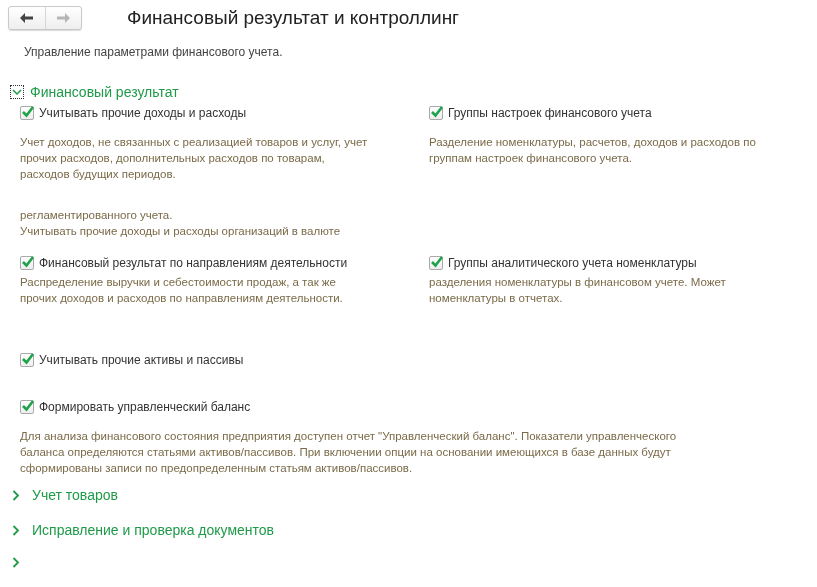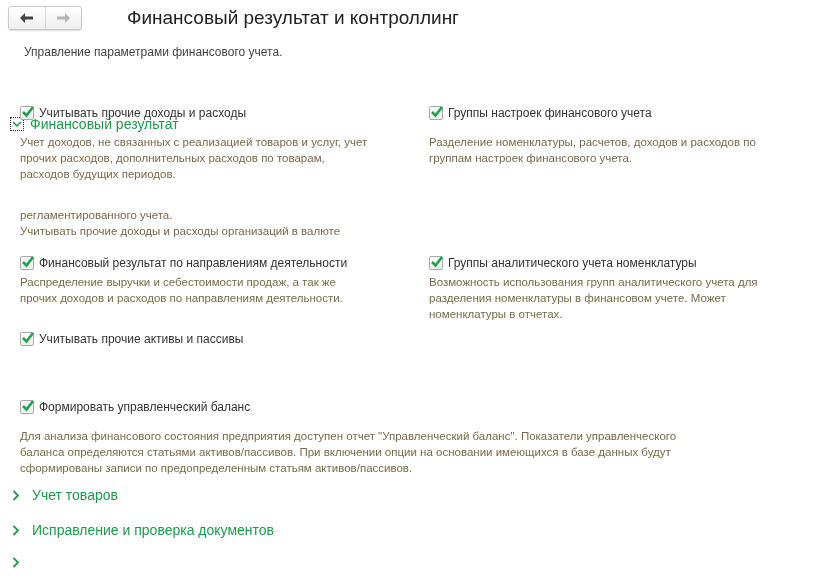--- a/index.html
+++ b/index.html
@@ -34,21 +34,21 @@
   <div class="btn">
     <svg width="14" height="10" viewBox="0 0 14 10">
         <path d="M9 0 L14 5 L9 10 L9 6.5 L1 6.5 L1 3.5 L9 3.5 Z" fill="#b5b5b5"></path>
       </svg>
   </div>
 </div>
 
 <div class="title">Финансовый результат и контроллинг</div>
 <div class="subtitle">Управление параметрами финансового учета.</div>
 
-<div class="group-head" style="top:84px;margin-top:32px;">
+<div class="group-head" style="top:84px;">
   <span class="expander">
     <svg width="10" height="7" viewBox="0 0 10 7">
         <path d="M1 1 L5 5 L9 1" stroke="#1e9a48" stroke-width="1.5" fill="none"></path>
       </svg>
   </span>
   <span>Финансовый результат</span>
 </div>
 
 <div class="opt" style="left:20px; top:106px; width:380px;">
   <div class="chk-row">
@@ -106,27 +106,26 @@
 <div class="opt" style="left:429px; top:256px; width:385px;">
   <div class="chk-row">
     <span class="cb">
         <svg width="14" height="14" viewBox="0 0 14 14">
           <path d="M2 7 L5.5 10.5 L12 2" stroke="#1ea34a" stroke-width="2.6" fill="none"></path>
         </svg>
       </span>
     <span>Группы аналитического учета номенклатуры</span>
   </div>
   <div class="desc" style="margin-top:4px;">
-    <div>Возможность использования групп аналитического учета для</div>
       <div>разделения номенклатуры в финансовом учете. Может</div>
       <div>номенклатуры в отчетах.</div>
   </div>
 </div>
 
-<div class="opt" style="left:20px; top:332px; width:780px;text-align:center;">
+<div class="opt" style="left:20px; top:353px; width:780px;text-align:center;">
   <div class="chk-row">
     <span class="cb">
         <svg width="14" height="14" viewBox="0 0 14 14">
           <path d="M2 7 L5.5 10.5 L12 2" stroke="#1ea34a" stroke-width="2.6" fill="none"></path>
         </svg>
       </span>
     <span>Учитывать прочие активы и пассивы</span>
   </div>
 </div>
 

